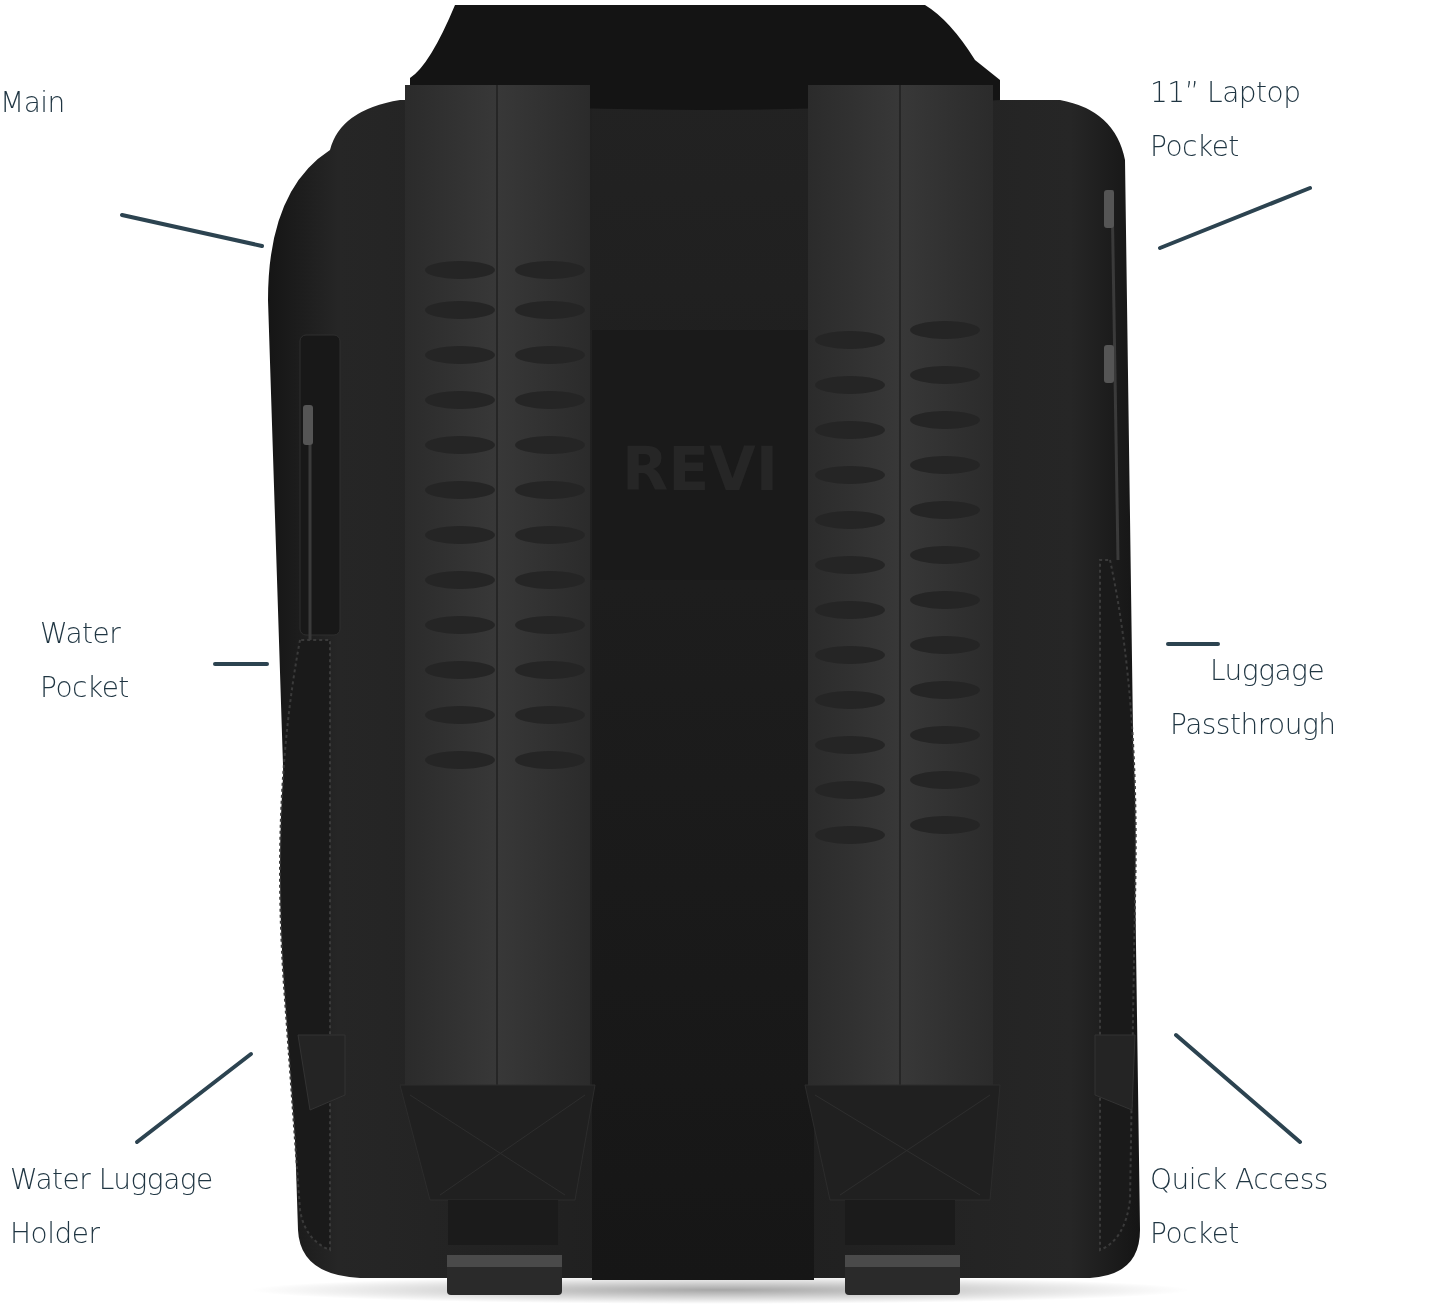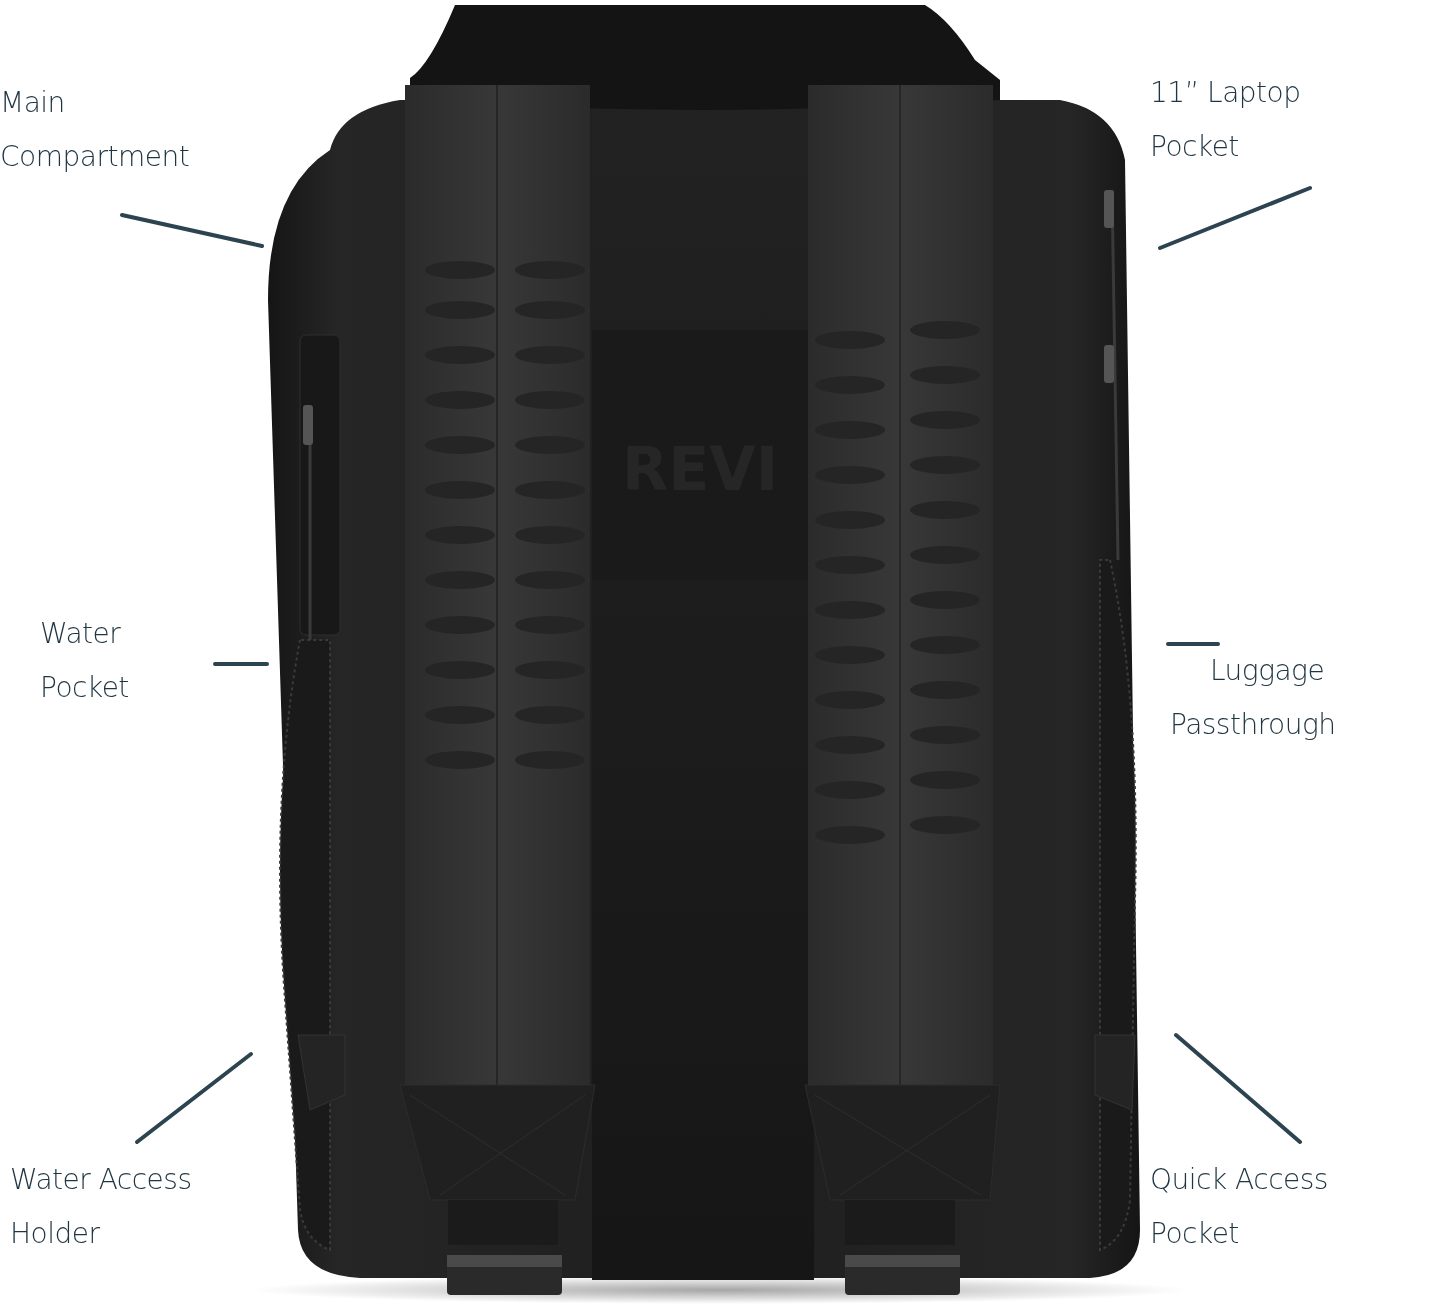--- a/index.html
+++ b/index.html
@@ -163,40 +163,39 @@
       <line x1="1160" y1="248" x2="1310" y2="188"></line>
       <line x1="215" y1="664" x2="267" y2="664"></line>
       <line x1="1168" y1="644" x2="1218" y2="644"></line>
       <line x1="137" y1="1142" x2="251" y2="1054"></line>
       <line x1="1176" y1="1035" x2="1300" y2="1142"></line>
     </g>
   </svg>
 
   <div class="label" style="left:0px; top:76px; width:300px;">
     <span>Main</span>
-    <span>Compartment</span>
   </div>
 
   <div class="label" style="left:1150px; top:66px; width:280px;">
     <span>11” Laptop</span>
     <span>Pocket</span>
   </div>
 
   <div class="label" style="left:40px; top:607px; width:170px;">
     <span>Water</span>
     <span>Pocket</span>
   </div>
 
   <div class="label" style="left:1170px; top:601px; width:275px;">
     <span style="padding-left:40px;margin-top:43px;">Luggage</span>
     <span>Passthrough</span>
   </div>
 
   <div class="label" style="left:10px; top:1153px; width:280px;">
-    <span>Water Access</span>
+    <span>Water Luggage</span>
     <span>Holder</span>
   </div>
 
   <div class="label" style="left:1150px; top:1153px; width:295px;">
     <span>Quick Access</span>
     <span>Pocket</span>
   </div>
 
 </div>
 

